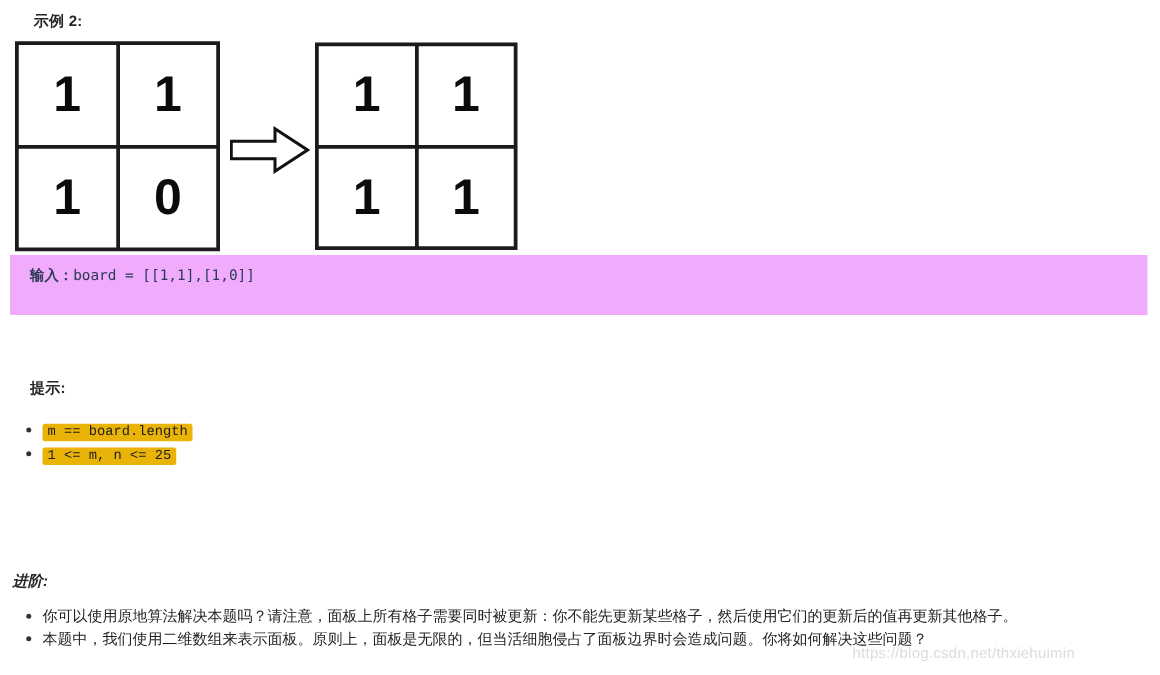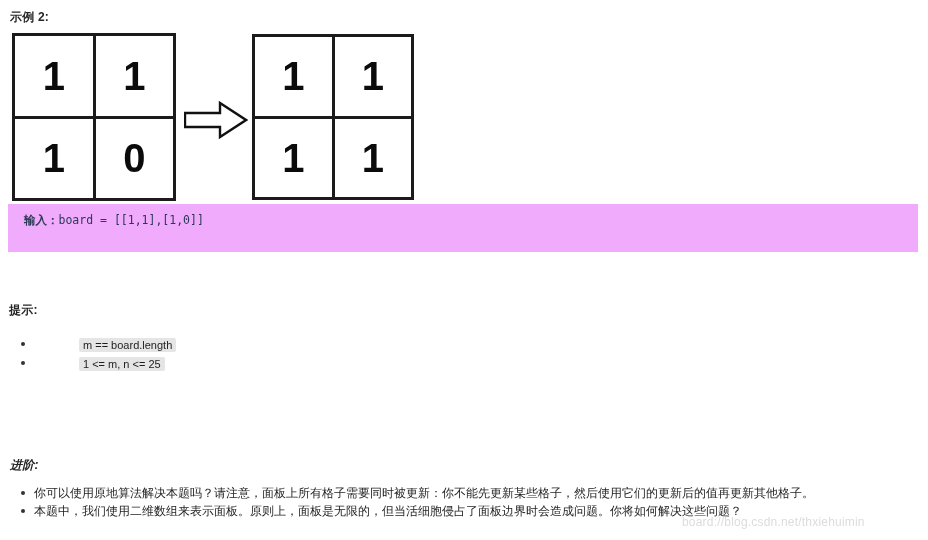--- a/index.html
+++ b/index.html
@@ -19,22 +19,22 @@
 
   
   .section-title {
     position: absolute;
     font-size: 12px;
     font-weight: bold;
     color: #262626;
     letter-spacing: 0.2px;
     white-space: nowrap;
   }
-  #example-title { left: 10px; top: 9px; }
-  #hints-title   { left: 9px; top: 302px; }
+  #example-title { left: 27px; top: 9px; }
+  #hints-title   { left: 24px; top: 302px; }
   #advanced-title{ left: 10px; top: 457px; font-style: italic; }
 
   
   .figure { position: absolute; left: 0; top: 0; }
 
   .grid {
     position: absolute;
     display: grid;
     grid-template-columns: 1fr 1fr;
     grid-template-rows: 1fr 1fr;
@@ -111,28 +111,27 @@
     height: 4px;
     border-radius: 50%;
     background: #333333;
   }
 
   
   #hints-list { left: 0; top: 335px; }
   #hints-list > li { height: 19px; line-height: 17px; }
 
   code.inline {
-    font-family: Liberation Sans, sans-serif;
+    font-family: Liberation Mono, monospace;
     font-size: 11px;
-    background: #e5e5e5;
+    background: #eab308;
     color: #1e1e1e;
     padding: 1px 4px;
     border-radius: 2px;
     white-space: pre;
-    margin-left: 45px;
   }
   .cn-inline {
     font-family: "Liberation Sans", "DejaVu Sans", sans-serif;
     font-size: 12px;
     color: #1a1a1a;
     padding: 0 2px;
   }
 
   
   #advanced-list { left: 0; top: 484px; width: 910px; }
@@ -197,13 +196,13 @@
   </li>
 </ul>
 
 <div class="section-title" id="advanced-title">进阶:</div>
 
 <ul class="bullets" id="advanced-list">
   <li>你可以使用原地算法解决本题吗？请注意，面板上所有格子需要同时被更新：你不能先更新某些格子，然后使用它们的更新后的值再更新其他格子。</li>
   <li>本题中，我们使用二维数组来表示面板。原则上，面板是无限的，但当活细胞侵占了面板边界时会造成问题。你将如何解决这些问题？</li>
 </ul>
 
-<div id="watermark">board://blog.csdn.net/thxiehuimin</div>
+<div id="watermark">https://blog.csdn.net/thxiehuimin</div>
 
 </body></html>

